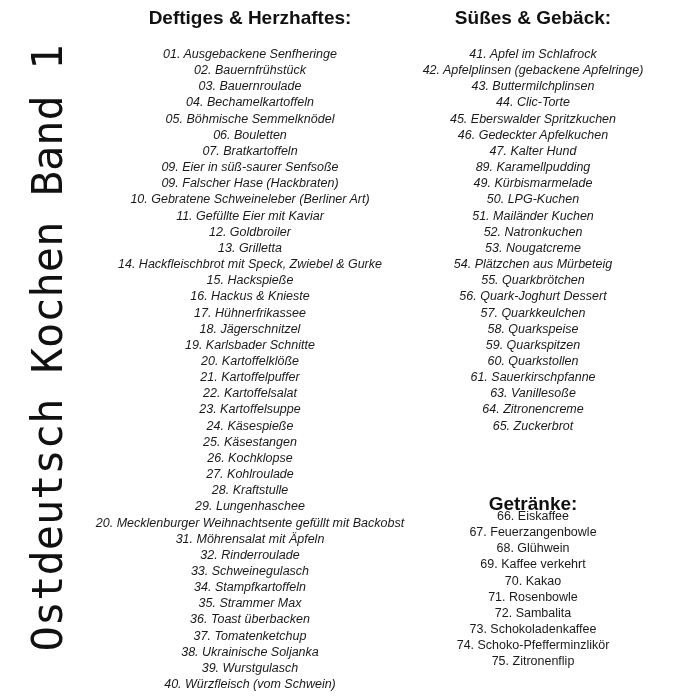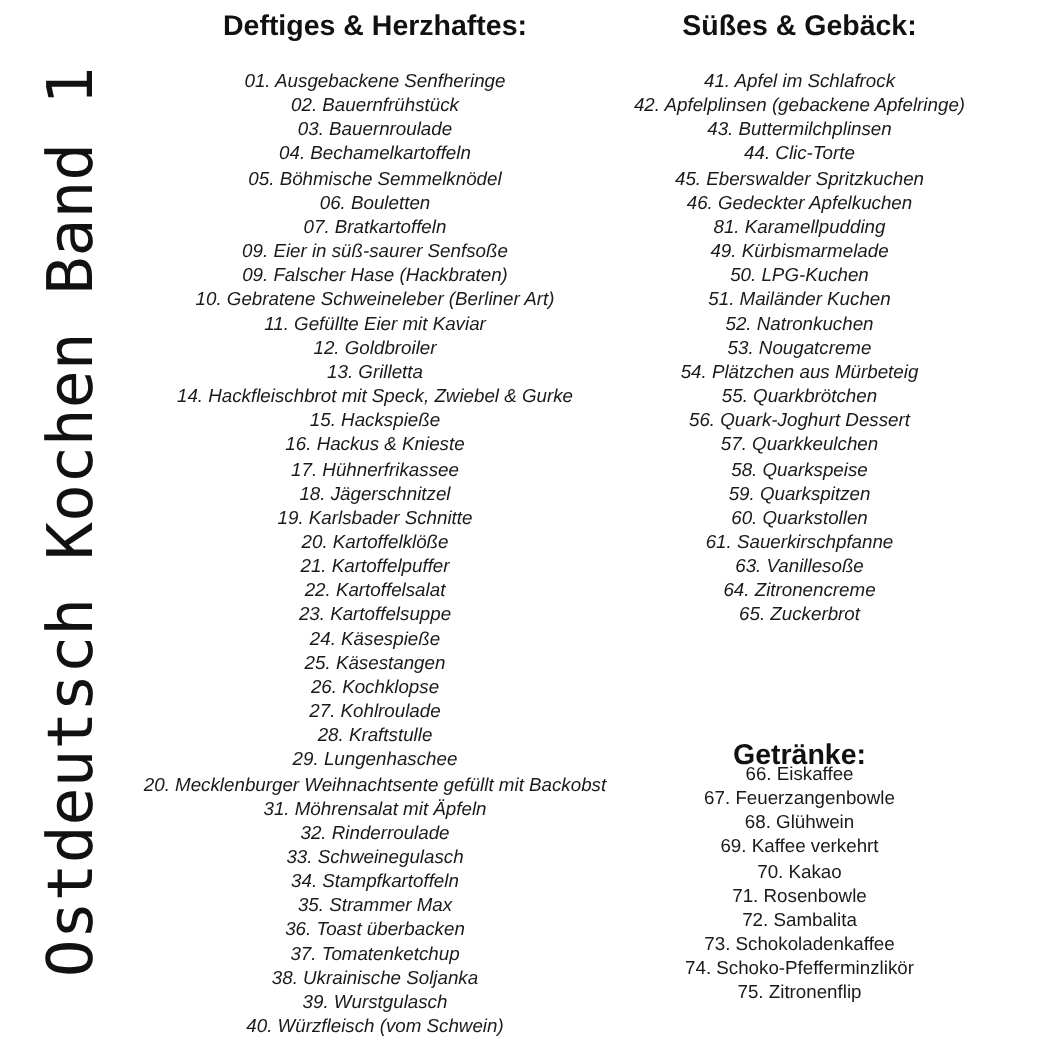--- a/index.html
+++ b/index.html
@@ -118,21 +118,22 @@
 
   <div class="col col-right">
     <h2 class="col-header header-top">Süßes &amp; Gebäck:</h2>
     <div class="toc-list list-top">
         <div class="toc-item">41. Apfel im Schlafrock</div>
         <div class="toc-item">42. Apfelplinsen (gebackene Apfelringe)</div>
         <div class="toc-item">43. Buttermilchplinsen</div>
         <div class="toc-item">44. Clic-Torte</div>
         <div class="toc-item">45. Eberswalder Spritzkuchen</div>
         <div class="toc-item">46. Gedeckter Apfelkuchen</div>
-        <div class="toc-item">81. Karamellpudding</div>
+        <div class="toc-item">47. Kalter Hund</div>
+        <div class="toc-item">89. Karamellpudding</div>
         <div class="toc-item">49. Kürbismarmelade</div>
         <div class="toc-item">50. LPG-Kuchen</div>
         <div class="toc-item">51. Mailänder Kuchen</div>
         <div class="toc-item">52. Natronkuchen</div>
         <div class="toc-item">53. Nougatcreme</div>
         <div class="toc-item">54. Plätzchen aus Mürbeteig</div>
         <div class="toc-item">55. Quarkbrötchen</div>
         <div class="toc-item">56. Quark-Joghurt Dessert</div>
         <div class="toc-item">57. Quarkkeulchen</div>
         <div class="toc-item">58. Quarkspeise</div>

